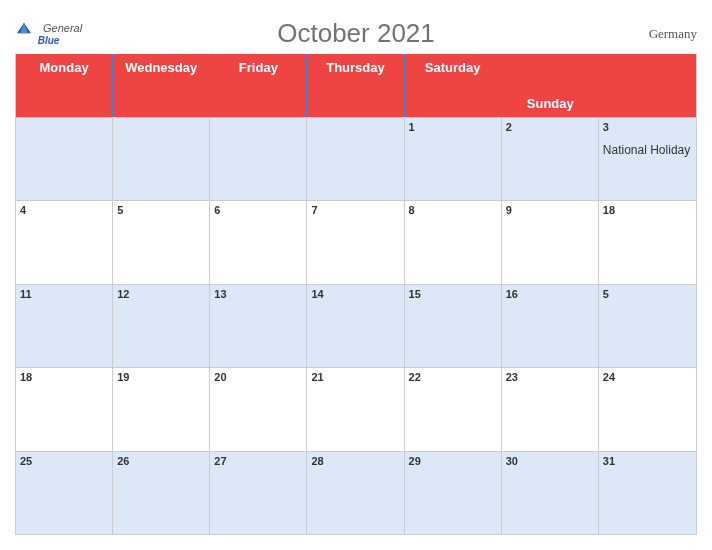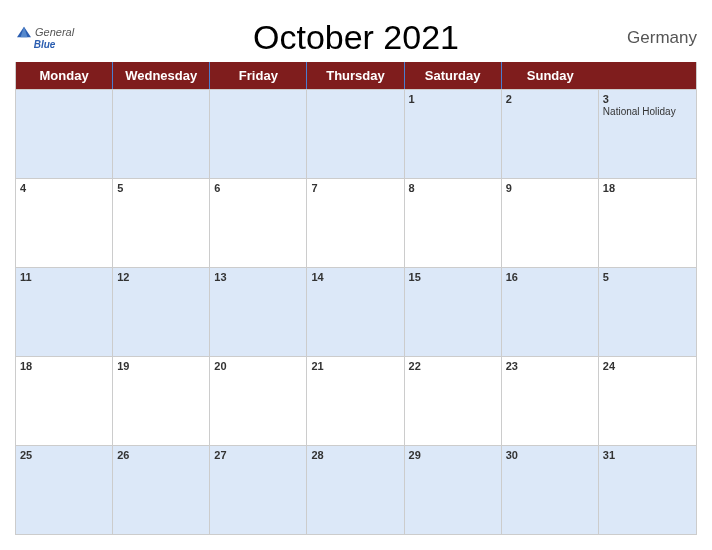--- a/index.html
+++ b/index.html
@@ -27,72 +27,74 @@
       left: 0;
       display: flex;
       flex-direction: column;
       align-items: center;
       line-height: 1.1;
     }
     .logo-general {
       font-size: 11px;
       color: #555;
       font-style: italic;
+      margin-left: 8px;
     }
     .logo-blue {
       font-size: 10px;
       color: #2a5db0;
       font-weight: bold;
       font-style: italic;
     }
     .logo-icon {
       width: 18px;
       height: 14px;
       display: inline-block;
       vertical-align: middle;
     }
 
     .title {
-      font-size: 34px;
-      color: #000000;
+      font-size: 26px;
+      color: #737373;
       font-weight: normal;
       text-align: center;
     }
 
     .country {
       position: absolute;
       right: 0;
-      font-size: 17px;
+      font-size: 13px;
       color: #555;
+      font-family: Liberation Serif, serif;
     }
 
     
     .calendar {
       flex: 1;
       display: flex;
       flex-direction: column;
       border: 1px solid #ccc;
       border-top: none;
     }
 
     .day-headers {
       display: grid;
       grid-template-columns: repeat(7, 1fr);
-      background: #7f1d1d;
+      background: #ef4444;
     }
 
     .day-header {
       color: #fff;
       text-align: center;
       padding: 6px 0;
       font-size: 13px;
       font-weight: bold;
       border-right: 1px solid #4a7dd0;
     }
-    .day-header:last-child { border-right: none; }
+    .day-header:last-child { border-right: none; margin-top: 36px; }
 
     .weeks {
       display: flex;
       flex-direction: column;
       flex: 1;
     }
 
     .week {
       display: grid;
       grid-template-columns: repeat(7, 1fr);
@@ -122,23 +124,23 @@
 
     
     .week:nth-child(odd) .cell {
       background: #dce8f8;
     }
     .week:nth-child(even) .cell {
       background: #fff;
     }
 
     .holiday-label {
-      font-size: 10px;
+      font-size: 12px;
       color: #333;
-      margin-top: 1px;
+      margin-top: 10px;
       line-height: 1.2;
     }
   </style>
 </head>
 <body>
 
 <div class="header">
   <div class="logo">
     <div style="display:flex;align-items:center;gap:2px;">
       <svg class="logo-icon" viewBox="0 0 20 16" xmlns="http://www.w3.org/2000/svg">

